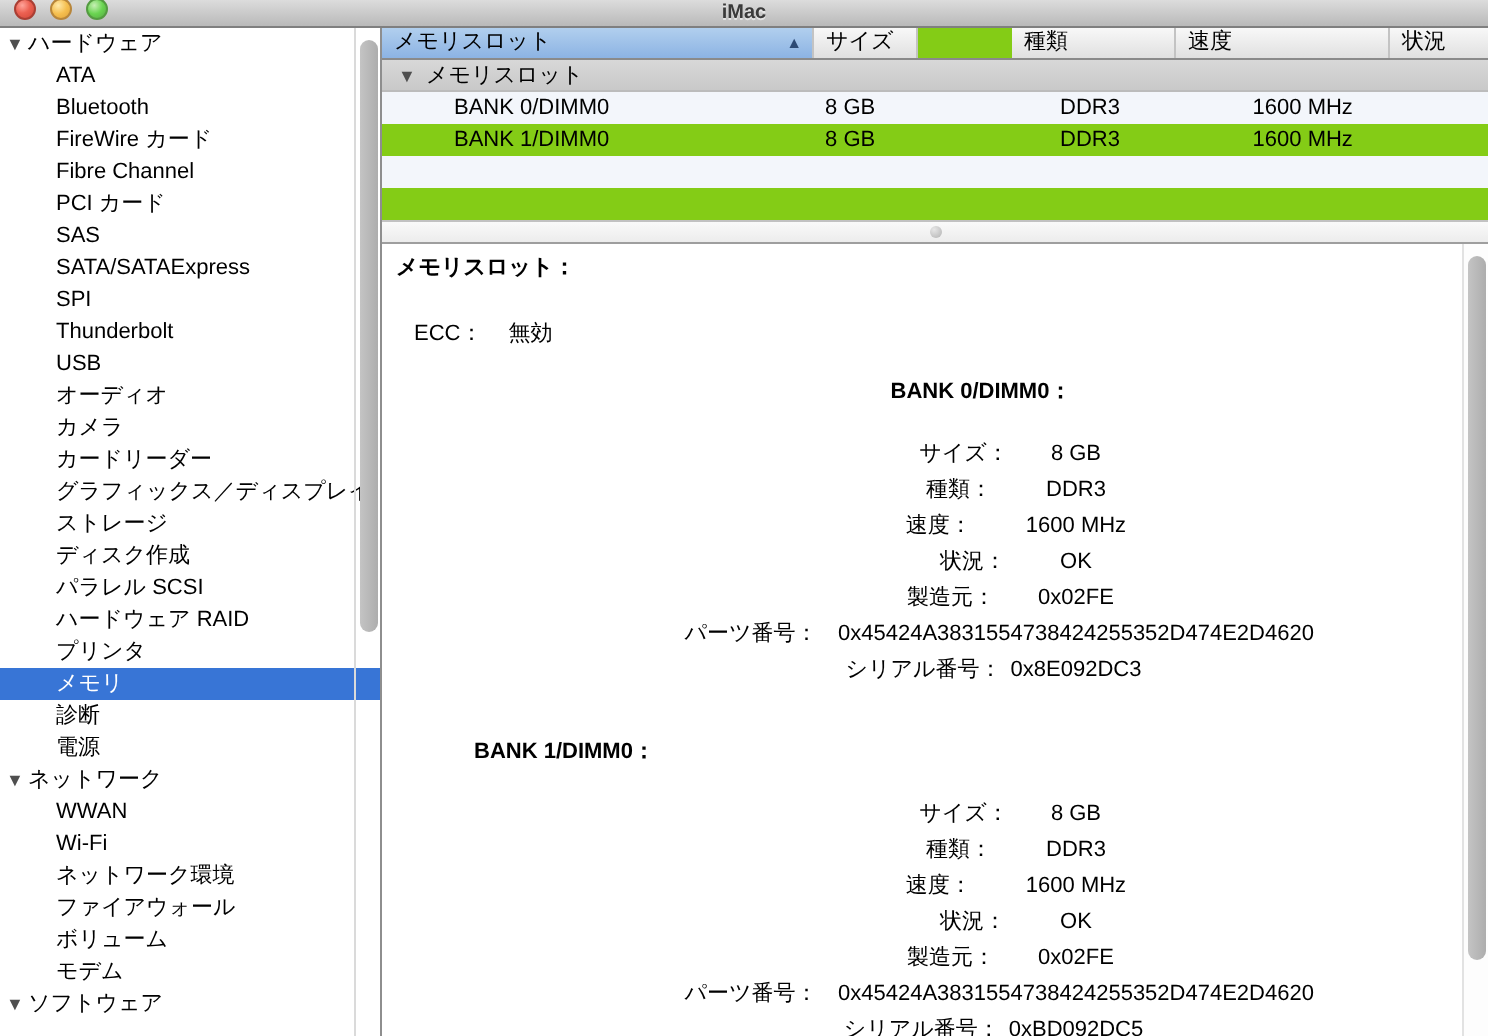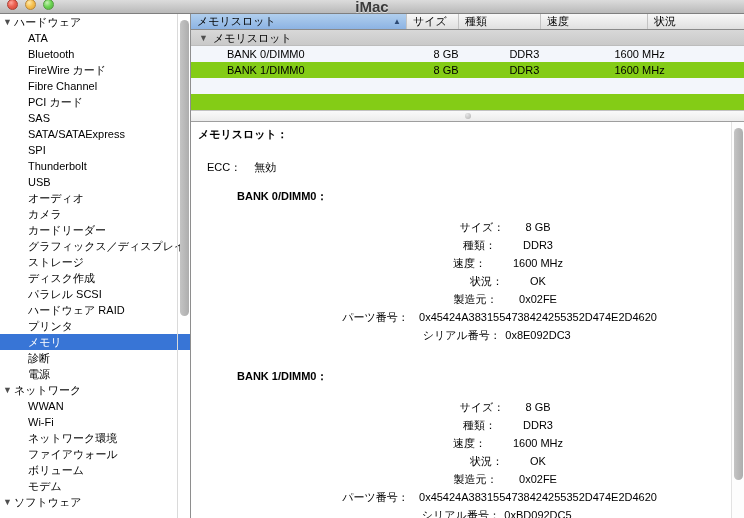--- a/index.html
+++ b/index.html
@@ -2,21 +2,21 @@
 <html><head>
 <meta charset="utf-8">
 <style>
   * { margin:0; padding:0; box-sizing:border-box; }
   html,body { width:744px; height:518px; overflow:hidden; }
   body { font-family:"Liberation Sans","DejaVu Sans",sans-serif; font-size:11px; color:#000; background:#fff; }
   .window { width:744px; height:518px; position:relative; overflow:hidden; background:#fff; }
 
   
   .titlebar { height:14px; background:linear-gradient(#dcdcdc,#b9b9b9); border-bottom:1px solid #7f7f7f; position:relative; }
-  .title { text-align:center; font-size:15px; font-weight:bold; color:#3a3a3a; line-height:13px; text-shadow:0 1px 0 rgba(255,255,255,.55); }
+  .title { text-align:center; font-size:10px; font-weight:bold; color:#3a3a3a; line-height:13px; text-shadow:0 1px 0 rgba(255,255,255,.55); }
   .lights { position:absolute; left:7px; top:-1px; display:flex; gap:7px; }
   .light { width:11px; height:11px; border-radius:50%; }
   .light.red { background:radial-gradient(circle at 35% 30%, #ffa49a, #ec6152 45%, #cf4436); border:1px solid #a93f34; }
   .light.yellow { background:radial-gradient(circle at 35% 30%, #ffe9a9, #f5bf4f 50%, #e0a33a); border:1px solid #b8863a; }
   .light.green { background:radial-gradient(circle at 35% 30%, #c6efb4, #69d450 50%, #57a844); border:1px solid #549b41; }
 
   .main { display:flex; height:504px; }
 
   
   .sidebar-wrap { width:191px; position:relative; border-right:1px solid #8e8e8e; background:#fff; flex:none; overflow:hidden; }
@@ -30,21 +30,21 @@
   .sb-thumb.side { top:6px; height:296px; }
 
   
   .content { flex:1; display:flex; flex-direction:column; background:#84cc16; min-width:0; }
 
   
   .thead { display:flex; height:16px; border-bottom:1px solid #8a8a8a; }
   .th { line-height:15px; padding-left:6px; background:linear-gradient(#f8f8f8,#e0e0e0); border-right:1px solid #c3c3c3; overflow:hidden; white-space:nowrap; }
   .th.sorted { background:linear-gradient(#b1cfee,#8cb3e3); display:flex; justify-content:space-between; align-items:center; }
   .sort-tri { font-size:8px; color:#2d4a74; padding-right:5px; }
-  .c0 { width:216px; } .c1 { width:52px; } .c2 { width:82px; } .c3 { width:107px; } .c4 { width:72px; flex:1; border-right:none; }
+  .c0 { width:216px; } .c1 { width:52px; } .c2 { width:82px;margin-left:47px; } .c3 { width:107px; } .c4 { width:72px; flex:1; border-right:none; }
   .group-row { height:16px; line-height:16px; background:linear-gradient(#d8d8d8,#c9c9c9); border-bottom:1px solid #bcbcbc; display:flex; align-items:center; padding-left:8px; }
   .g-tri { font-size:9px; color:#4f4f4f; width:14px; }
   .trow { height:16px; display:flex; line-height:16px;gap:25px; }
   .trow.alt { background:#f3f6fb; }
   .td { padding-left:6px; overflow:hidden; white-space:nowrap; }
   .td.c0 { padding-left:36px; }
   .filler { height:16px; }
   .filler.alt { background:#f3f6fb; }
 
   
@@ -52,21 +52,21 @@
   .grip { position:absolute; left:50%; top:2px; margin-left:-3px; width:6px; height:6px; border-radius:50%; background:radial-gradient(circle at 35% 30%, #e6e6e6, #b2b2b2); }
 
   
   .details { flex:1; position:relative; overflow:hidden; background:#fff; }
   .d-inner { padding-top:5px; line-height:14px; }
   .d-title { font-weight:bold; padding-left:7px; }
   .d-ecc { margin-top:19px; padding-left:16px; }
   .d-ecc .v { margin-left:13px; }
   .bank { margin-top:0; }
   .bank-title { font-weight:bold; padding-left:46px; }
-  .bank0 .bank-title { margin-top:15px; }
+  .bank0 .bank-title { margin-top:15px;text-align:center; }
   .bank1 .bank-title { margin-top:25px; }
   .fields { margin-top:15px;text-align:center; }
   .kv { padding-left:54px; line-height:18px; white-space:nowrap; }
   .kv .k { display:inline-block; width:87px; }
   .dt-scroll { position:absolute; top:0; right:0; bottom:0; width:13px; border-left:1px solid #e2e2e2; background:#fdfdfd; }
   .dt-scroll .sb-thumb { top:6px; height:352px; }
 </style>
 </head>
 <body>
 

